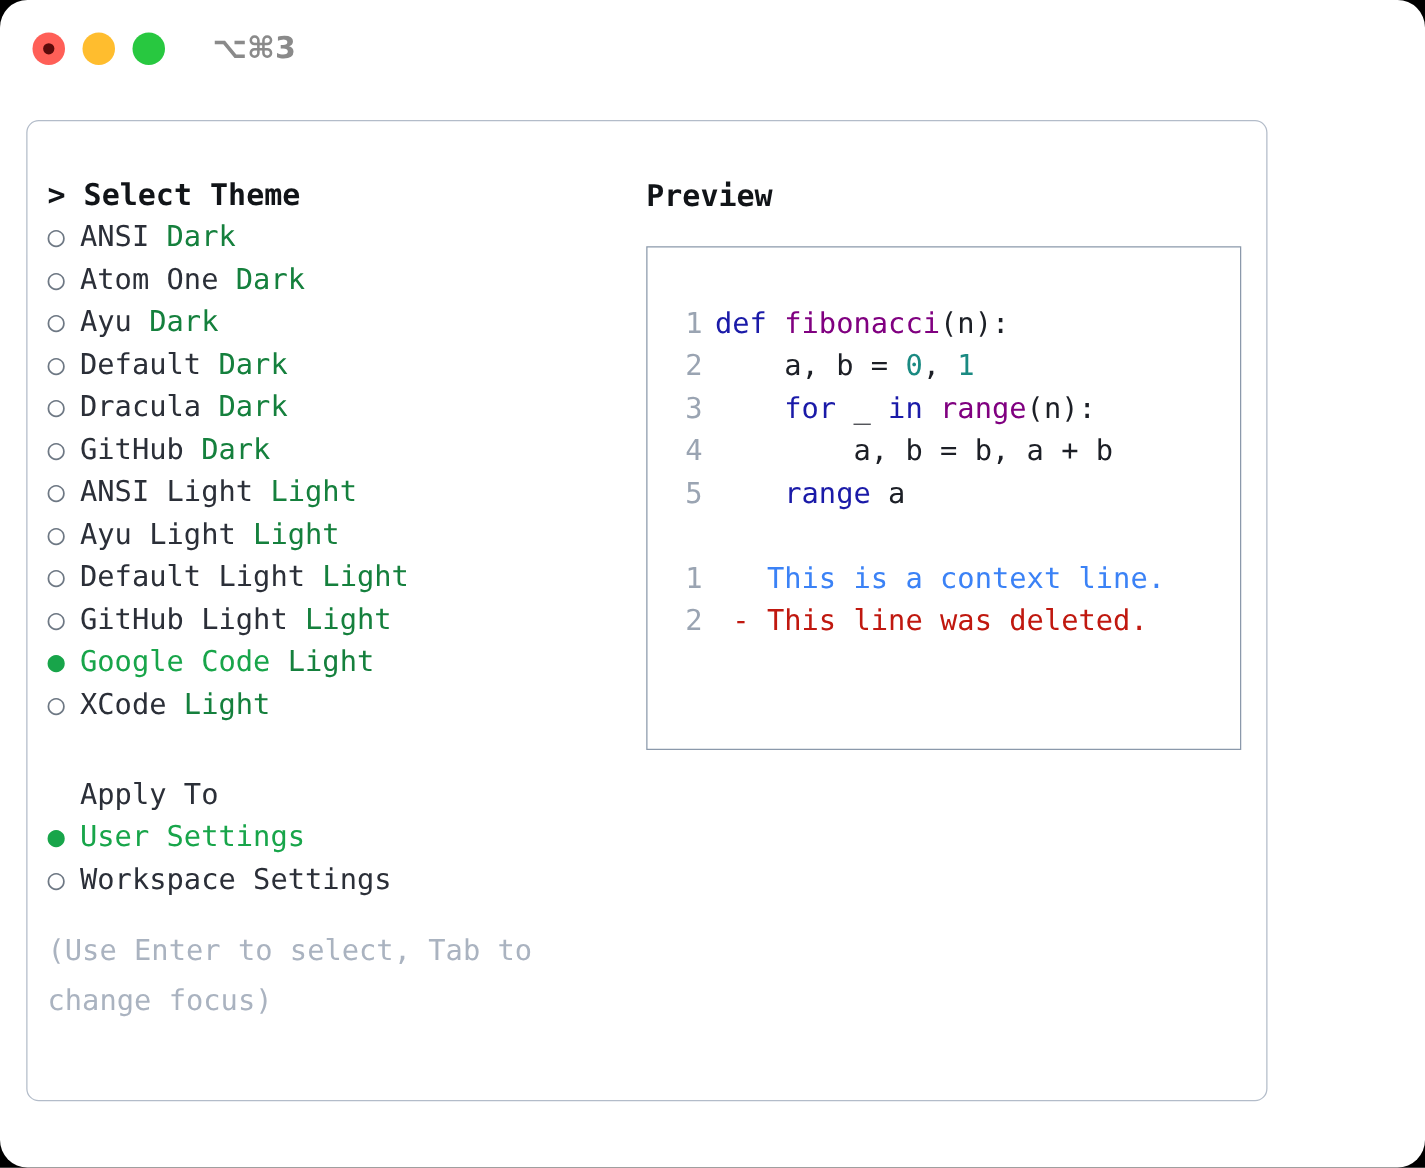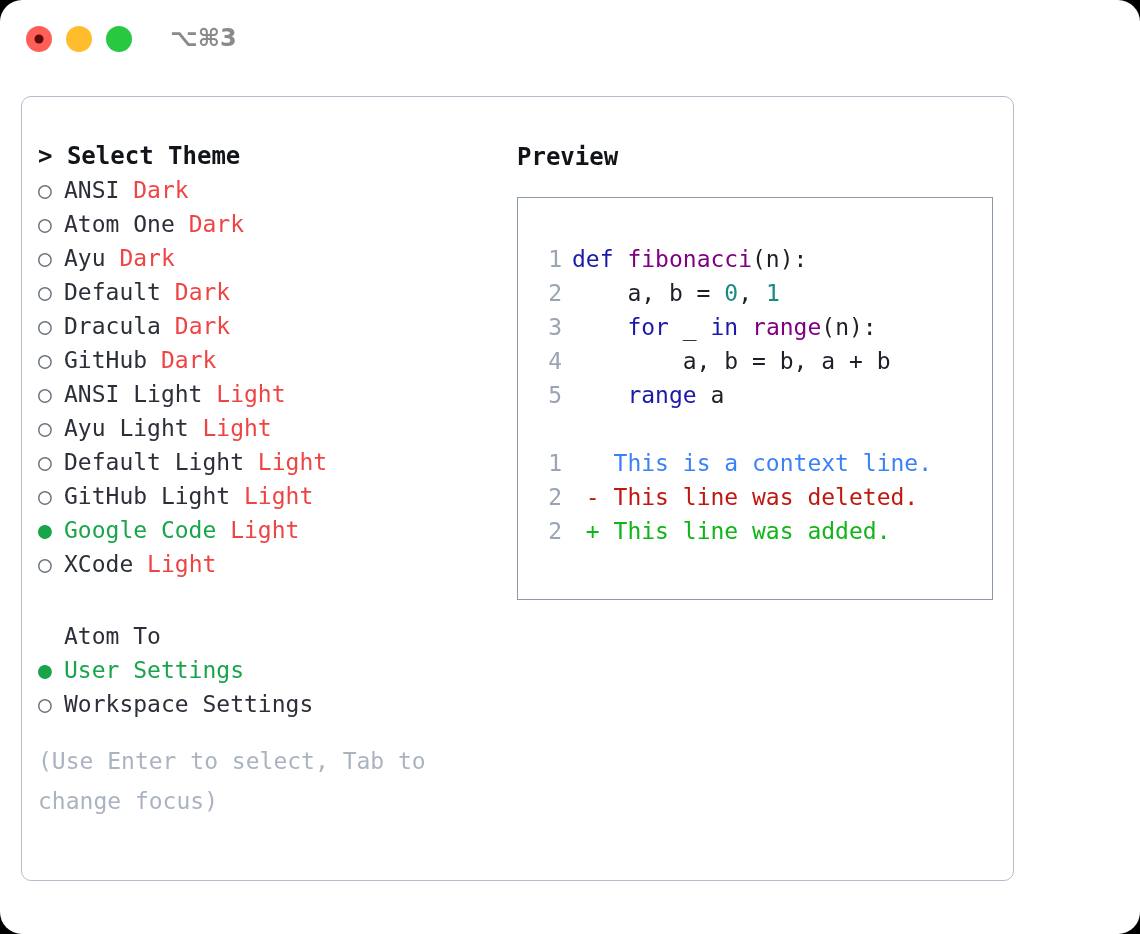--- a/index.html
+++ b/index.html
@@ -94,21 +94,21 @@
     font-size: 24px;
   }
   .marker {
     display: inline-block;
     width: 26px;
     color: #6e7884;
   }
   .marker.sel { color: #18a54a; }
   .theme-name.sel { color: #18a54a; }
   .variant {
-    color: #ef4444;
+    color: #15803d;
     text-align: right;
   }
 
   .section-label {
     height: 34px;
     line-height: 34px;
     font-size: 23px;
     color: #2b2f38;
     padding-left: 26px;
   }
@@ -199,21 +199,21 @@
           <div class="row"><span class="marker">○</span><span class="theme-name">ANSI Light</span><span class="variant"> Light</span></div>
           <div class="row"><span class="marker">○</span><span class="theme-name">Ayu Light</span><span class="variant"> Light</span></div>
           <div class="row"><span class="marker">○</span><span class="theme-name">Default Light</span><span class="variant"> Light</span></div>
           <div class="row"><span class="marker">○</span><span class="theme-name">GitHub Light</span><span class="variant"> Light</span></div>
           <div class="row"><span class="marker sel">●</span><span class="theme-name sel">Google Code</span><span class="variant"> Light</span></div>
           <div class="row"><span class="marker">○</span><span class="theme-name">XCode</span><span class="variant"> Light</span></div>
         </div>
 
       <div class="spacer-lg"></div>
 
-      <div class="section-label">Atom To</div>
+      <div class="section-label">Apply To</div>
 
       <div id="apply-rows">
           <div class="row"><span class="marker sel">●</span><span class="theme-name sel">User Settings</span></div>
           <div class="row"><span class="marker">○</span><span class="theme-name">Workspace Settings</span></div>
         </div>
 
       <div id="hint">(Use Enter to select, Tab to change focus)</div>
     </div>
 
     <div id="right-col">
@@ -223,19 +223,18 @@
             <div class="code-line"><span class="ln">1</span><span class="kw">def </span><span class="fn">fibonacci</span><span class="pln">(n):</span></div>
             <div class="code-line"><span class="ln">2</span><span class="pln">    a, b = </span><span class="num">0</span><span class="pln">, </span><span class="num">1</span></div>
             <div class="code-line"><span class="ln">3</span><span class="pln">    </span><span class="kw">for</span><span class="pln"> _ </span><span class="kw">in</span><span class="pln"> </span><span class="fn">range</span><span class="pln">(n):</span></div>
             <div class="code-line"><span class="ln">4</span><span class="pln">        a, b = b, a + b</span></div>
             <div class="code-line"><span class="ln">5</span><span class="pln">    </span><span class="kw">range</span><span class="pln"> a</span></div>
           </div>
         <div class="code-gap"></div>
         <div id="diff-lines">
             <div class="code-line"><span class="ln">1</span><span class="ctx">   </span><span class="ctx">This is a context line.</span></div>
             <div class="code-line"><span class="ln">2</span><span class="del"> - </span><span class="del">This line was deleted.</span></div>
-            <div class="code-line"><span class="ln">2</span><span class="add"> + </span><span class="add">This line was added.</span></div>
           </div>
       </div>
     </div>
 
   </div>
 </div>
 
 </body></html>

